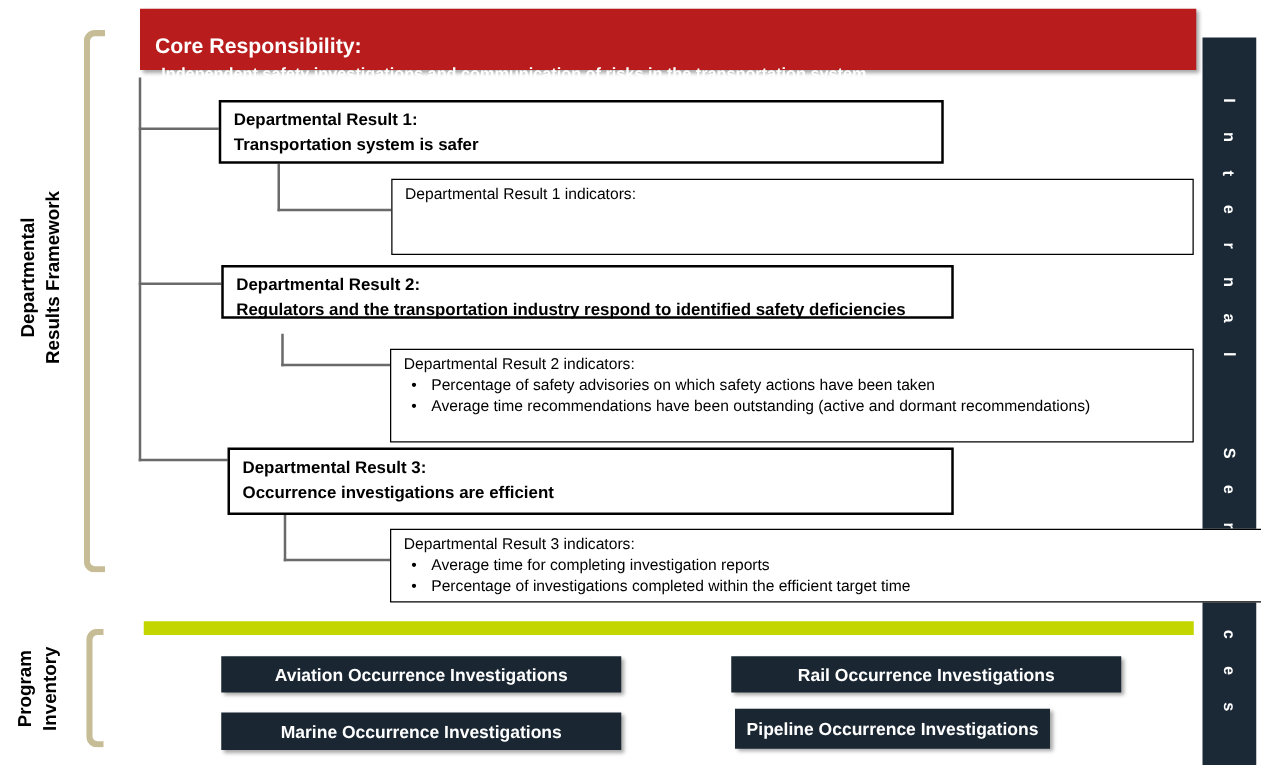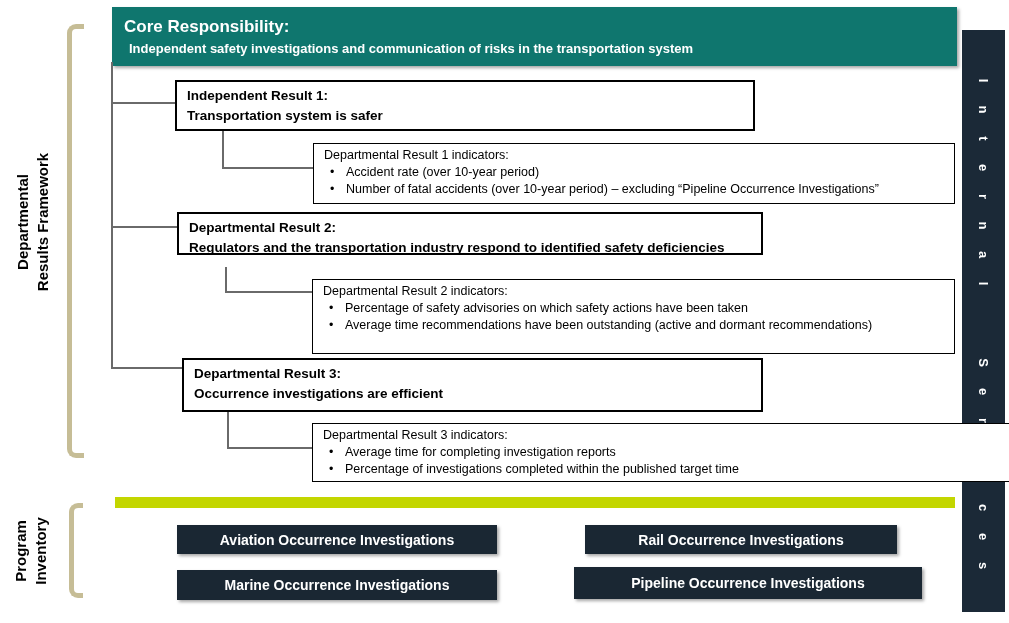--- a/index.html
+++ b/index.html
@@ -4,22 +4,22 @@
 <style>
   * { margin:0; padding:0; box-sizing:border-box; }
   body { background:#ffffff; font-family:"Liberation Sans", sans-serif; }
   .canvas {
     position:relative; width:1009px; height:623px; background:#ffffff;
     overflow:hidden;
   }
 
   
   .banner {
-    position:absolute; left:112px; top:7px; width:845px; height:59px;
-    background:#0f766e; color:#ffffff; padding:9px 12px;
+    position:absolute; left:112px; top:7px; width:845px; height:49px;
+    background:#b91c1c; color:#ffffff; padding:19px 12px;
     box-shadow:2px 2px 3px rgba(0,0,0,0.35);
   }
   .banner .line1 { font-weight:bold; font-size:17px; line-height:22px; }
   .banner .line2 { font-weight:bold; font-size:13px; line-height:22px; padding-left:5px; }
 
   
   .vbar {
     position:absolute; left:962px; top:30px; width:43px; height:582px;
     background:#1B2937; display:flex; flex-direction:column;
     justify-content:space-between; align-items:center; padding:44px 0 40px;
@@ -75,21 +75,21 @@
   
   .prog-box {
     position:absolute; background:#1A2733; color:#ffffff;
     display:flex; align-items:center; justify-content:center;
     font-weight:bold; font-size:14px;
     box-shadow:2px 2px 3px rgba(0,0,0,0.35);
   }
   .prog-aviation { left:177px; top:525px; width:320px; height:29px; }
   .prog-rail     { left:585px; top:525px; width:312px; height:29px; }
   .prog-marine   { left:177px; top:570px; width:320px; height:30px; }
-  .prog-pipeline { left:574px; top:567px; width:348px; height:32px; }
+  .prog-pipeline { left:588px; top:567px; width:252px; height:32px; }
 </style>
 </head>
 <body>
 
 <div class="canvas">
 
   <div class="banner">
     <div class="line1">Core Responsibility:</div>
     <div class="line2">Independent safety investigations and communication of risks in the transportation system</div>
   </div>
@@ -134,29 +134,25 @@
   <div class="cline" style="left:111px; top:226px; width:68px; height:2px;"></div>
   <div class="cline" style="left:111px; top:367px; width:73px; height:2px;"></div>
   <div class="cline" style="left:222px; top:131px; width:2px;  height:38px;"></div>
   <div class="cline" style="left:222px; top:167px; width:93px; height:2px;"></div>
   <div class="cline" style="left:225px; top:267px; width:2px;  height:26px;"></div>
   <div class="cline" style="left:225px; top:291px; width:89px; height:2px;"></div>
   <div class="cline" style="left:227px; top:412px; width:2px;  height:37px;"></div>
   <div class="cline" style="left:227px; top:447px; width:87px; height:2px;"></div>
 
   <div class="dr-box dr1">
-    <div class="dr-title">Independent Result 1:</div>
+    <div class="dr-title">Departmental Result 1:</div>
     <div class="dr-desc">Transportation system is safer</div>
   </div>
   <div class="ind-box ind1">
     <div class="ind-title">Departmental Result 1 indicators:</div>
-    <ul>
-        <li>Accident rate (over 10-year period)</li>
-        <li>Number of fatal accidents (over 10-year period) – excluding “Pipeline Occurrence Investigations”</li>
-      </ul>
   </div>
 
   <div class="dr-box dr2">
     <div class="dr-title">Departmental Result 2:</div>
     <div class="dr-desc">Regulators and the transportation industry respond to identified safety deficiencies</div>
   </div>
   <div class="ind-box ind2">
     <div class="ind-title">Departmental Result 2 indicators:</div>
     <ul>
         <li>Percentage of safety advisories on which safety actions have been taken</li>
@@ -165,21 +161,21 @@
   </div>
 
   <div class="dr-box dr3">
     <div class="dr-title">Departmental Result 3:</div>
     <div class="dr-desc">Occurrence investigations are efficient</div>
   </div>
   <div class="ind-box ind3">
     <div class="ind-title">Departmental Result 3 indicators:</div>
     <ul>
         <li>Average time for completing investigation reports</li>
-        <li>Percentage of investigations completed within the published target time</li>
+        <li>Percentage of investigations completed within the efficient target time</li>
       </ul>
   </div>
 
   <div class="divider"></div>
 
   <div class="prog-box prog-aviation">Aviation Occurrence Investigations</div>
   <div class="prog-box prog-marine">Marine Occurrence Investigations</div>
   <div class="prog-box prog-rail">Rail Occurrence Investigations</div>
   <div class="prog-box prog-pipeline">Pipeline Occurrence Investigations</div>
 

